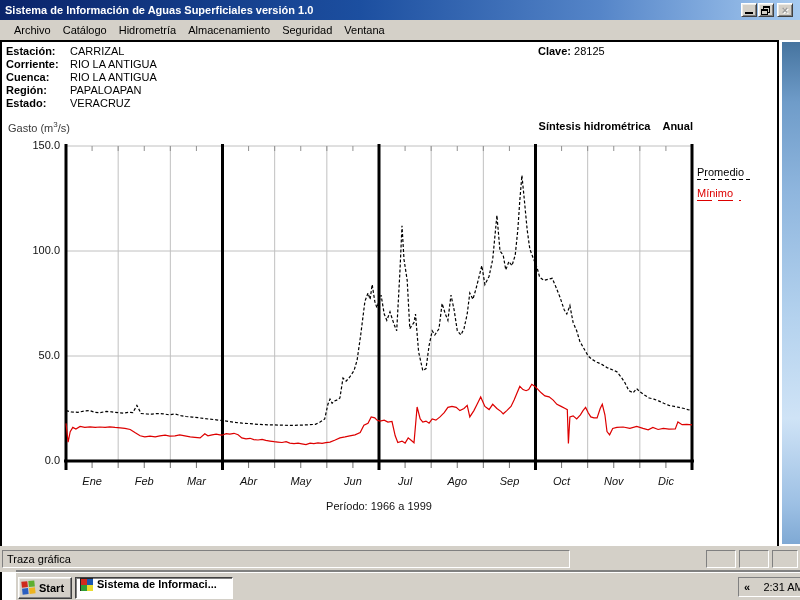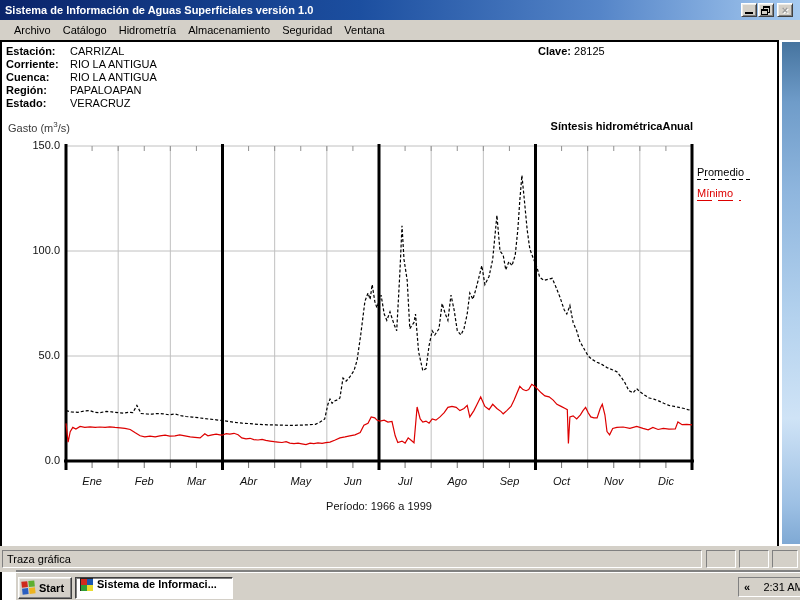--- a/index.html
+++ b/index.html
@@ -28,40 +28,40 @@
     background:linear-gradient(180deg,#46749f 0%,#6f9cc9 12%,#8fb6de 30%,#b4d2ee 55%,#cfe3f6 75%,#9dc0e4 92%,#7fa9d4 100%); }
 
   .station-block { position:absolute; left:4px; top:3px; line-height:13px; }
   .station-row span.lbl { display:inline-block; width:64px; font-weight:bold; }
   #clave { position:absolute; left:536px; top:3px; }
   #clave .lbl { font-weight:bold; }
 
   #gasto-label { position:absolute; left:6px; top:78px; color:#3a3a3a; }
   #gasto-label sup { font-size:8px; }
   #sintesis { position:absolute; right:84px; top:78px; font-weight:bold; white-space:nowrap; }
-  #sintesis .mode { margin-left:0; }
+  #sintesis .mode { margin-left:12px; }
 
   #chart-svg { position:absolute; left:60px; top:100px; }
   #y-labels .ytick { position:absolute; left:14px; width:44px; text-align:right; color:#111; }
   #month-labels { position:absolute; left:64px; top:433px; width:626px; display:flex; }
   #month-labels .month-label { flex:1; text-align:center; color:#111;font-style:italic; }
   #period-label { position:absolute; left:64px; top:458px; width:626px; text-align:center; color:#111; }
 
   #legend { position:absolute; left:695px; top:124px; }
   .legend-entry { margin-bottom:6px; }
   .legend-label { display:block; }
   .legend-line { height:2px; margin-top:1px; }
   .legend-line.dashed { width:56px; background:repeating-linear-gradient(90deg,#000 0 4px,transparent 4px 7px); background-size:100% 1px; background-repeat:no-repeat; }
   .legend-line.solid { width:44px; background:repeating-linear-gradient(90deg,#dd0000 0 15px,transparent 15px 21px); background-size:100% 1px; background-repeat:no-repeat; }
   .legend-entry.red .legend-label { color:#dd0000; }
 
   
   #statusbar { position:absolute; left:0; top:546px; width:800px; height:26px; background:#d4d0c8; }
   .sb-panel { position:absolute; top:4px; height:18px; background:#d4d0c8; border:1px solid; border-color:#808080 #fff #fff #808080; }
-  #sb-main { left:2px; width:700px; padding:2px 12px 0 4px; }
+  #sb-main { left:2px; width:568px; padding:2px 12px 0 4px; }
   #sb-p1 { left:706px; width:30px; } #sb-p2 { left:739px; width:30px; } #sb-p3 { left:772px; width:26px; }
 
   
   #taskbar { position:absolute; left:16px; top:572px; width:800px; height:28px; background:#d4d0c8; border-top:1px solid #fff; box-shadow:0 -2px 0 #808080; }
   #start-btn { position:absolute; left:2px; top:4px; width:54px; height:22px; background:#d4d0c8;
     border:1px solid; border-color:#fff #404040 #404040 #fff; box-shadow:inset -1px -1px 0 #808080, inset 1px 1px 0 #ecebe6;
     display:flex; align-items:center; padding-left:3px; font-weight:bold; }
   .winlogo { width:14px; height:14px; display:grid; grid-template-columns:6px 6px; grid-template-rows:6px 6px; gap:1px; transform:rotate(-6deg); margin-right:3px; }
   .winlogo i { display:block; }
   .wl1{background:#ce2a1d;} .wl2{background:#5eaf2f;} .wl3{background:#2b5fc0;} .wl4{background:#edb41f;}

